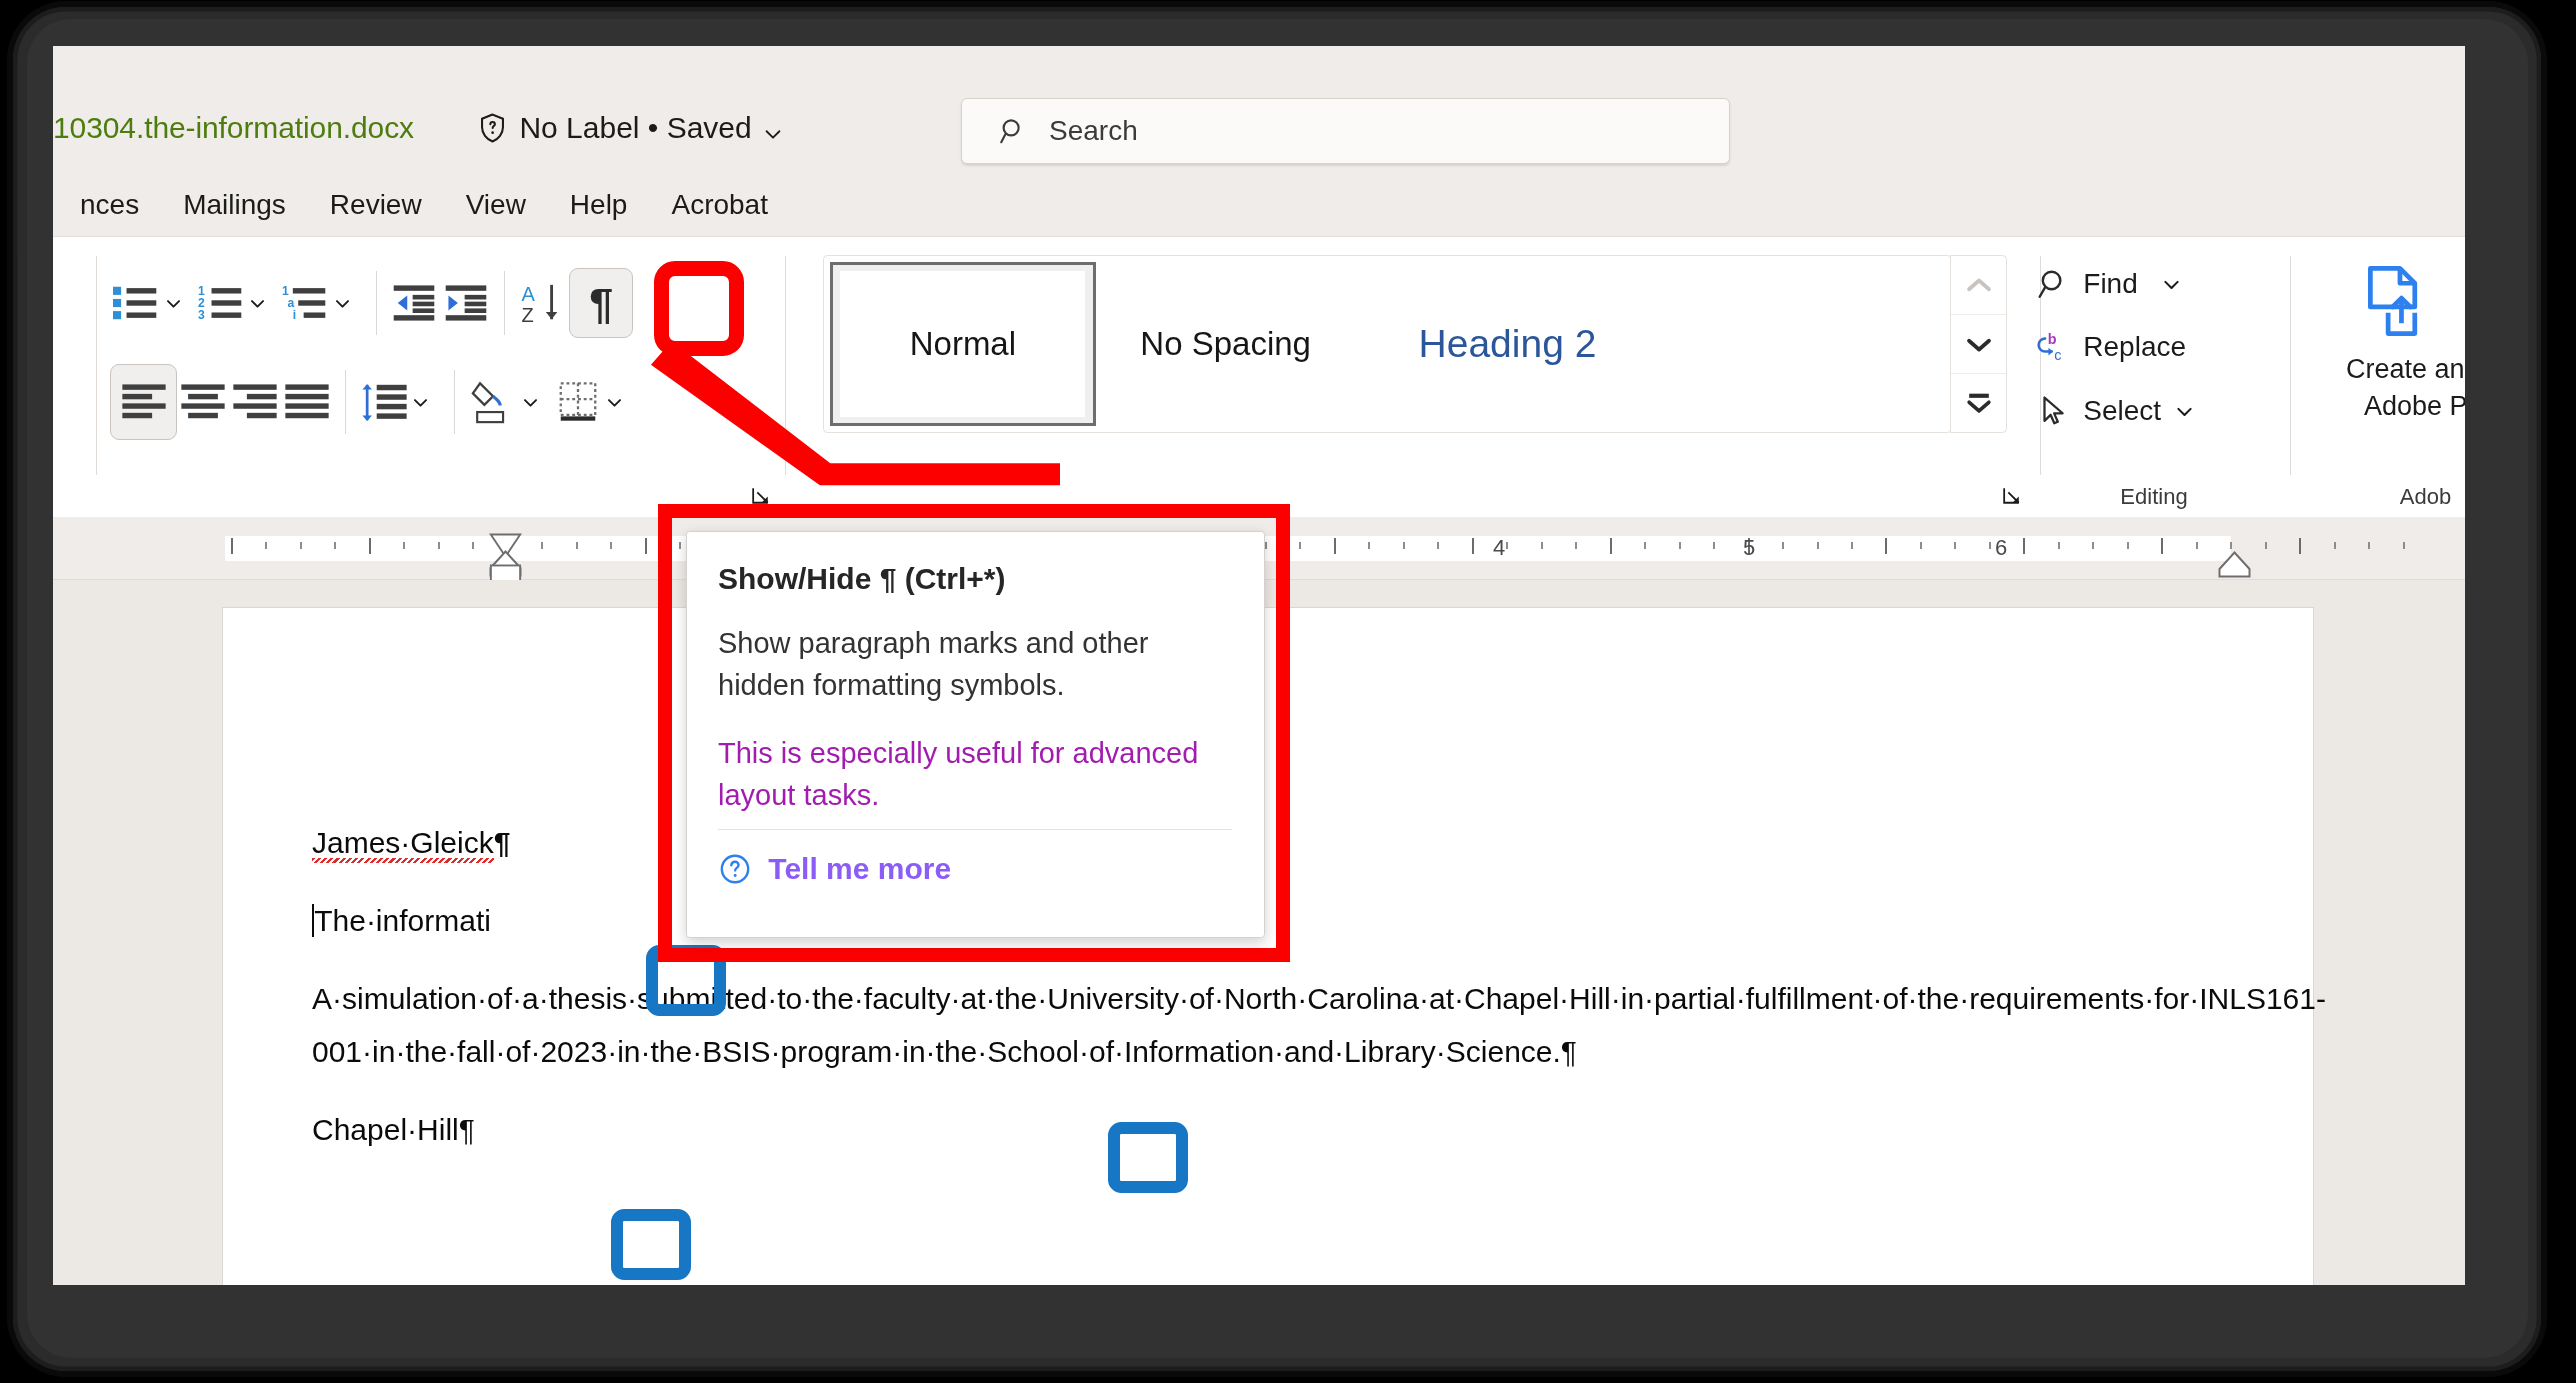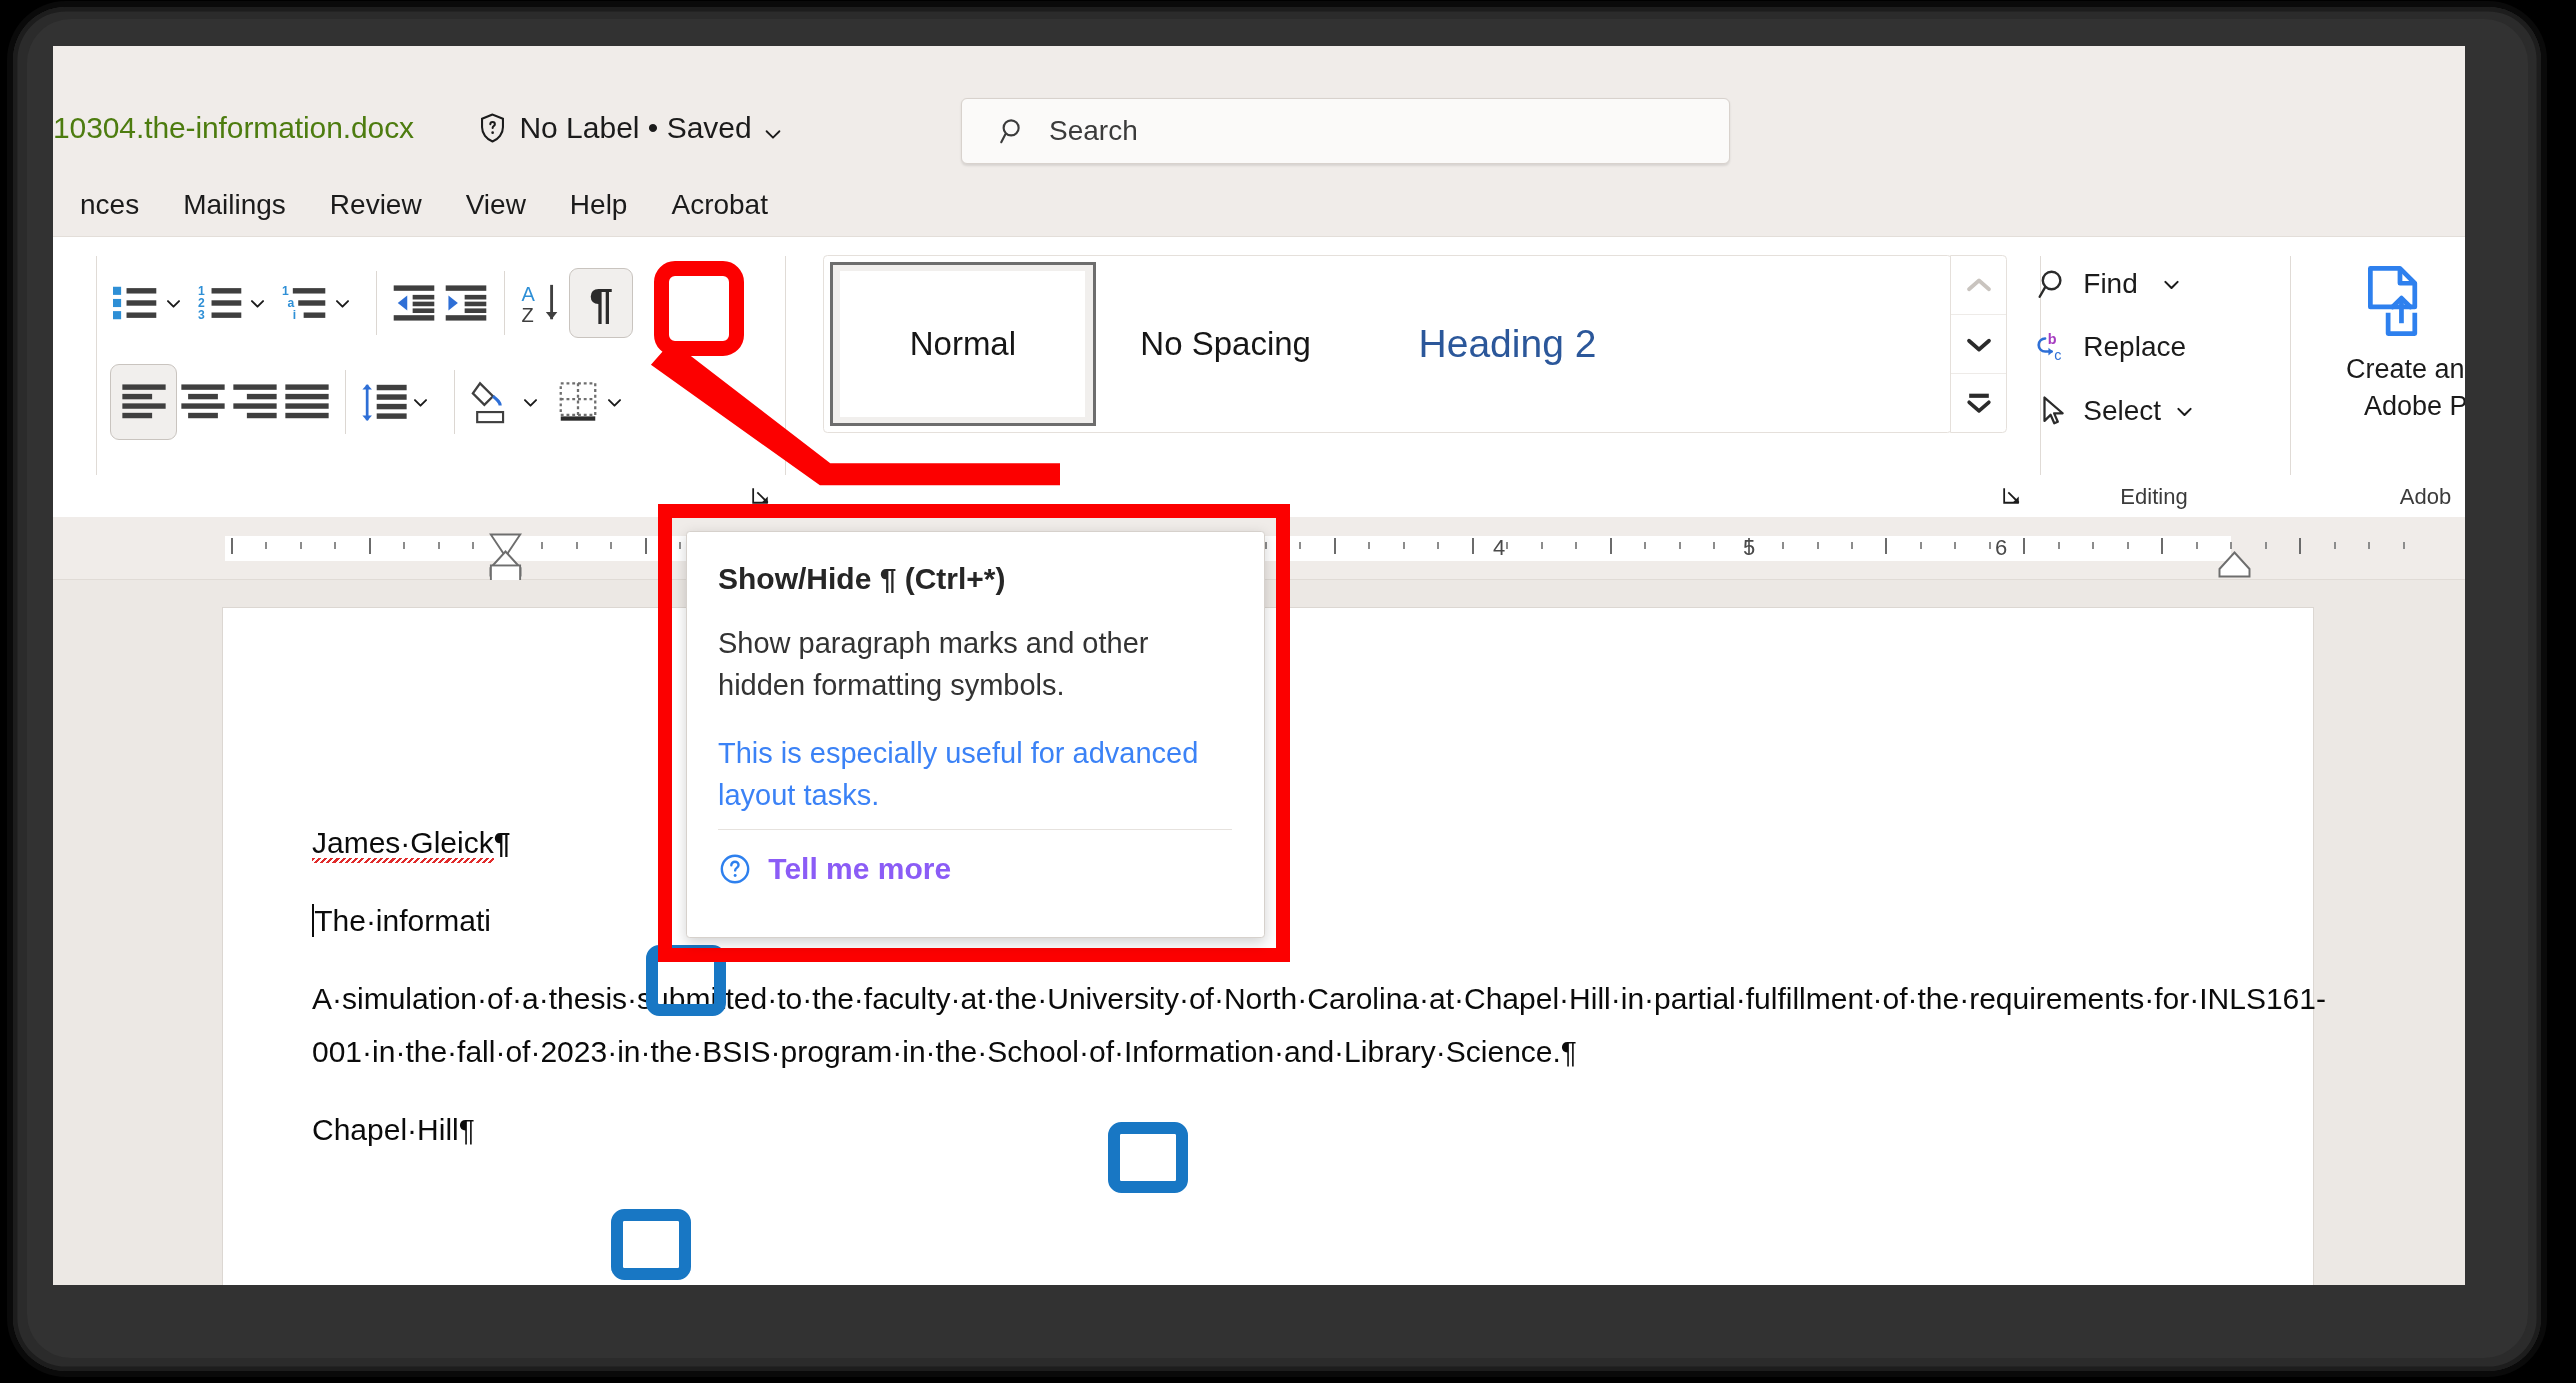--- a/index.html
+++ b/index.html
@@ -132,21 +132,21 @@
              box-sizing:border-box;z-index:30;background:transparent;}
 
   
   #callout-box{position:absolute;left:658px;top:504px;width:632px;height:458px;
                border:14px solid #fc0000;box-sizing:border-box;z-index:50;background:transparent;}
   #tooltip{position:absolute;left:686px;top:531px;width:577px;height:405px;
            background:#fff;border:0.7px solid #d6d1cc;border-radius:3.7px;
            box-shadow:0 4.4px 13.3px rgba(0,0,0,.18);z-index:51;}
   #tt-title{position:absolute;left:31px;top:30px;font-size:30px;font-weight:700;color:#262626;}
   #tt-b1{position:absolute;left:31px;top:90px;width:511px;font-size:29px;line-height:42px;color:#333;}
-  #tt-b2{position:absolute;left:31px;top:200px;width:489px;font-size:29px;line-height:42px;color:#3b82f6;}
+  #tt-b2{position:absolute;left:31px;top:200px;width:489px;font-size:29px;line-height:42px;color:#a21caf;}
   #tt-div{position:absolute;left:31px;top:297px;width:514px;height:0.7px;background:#e6e2de;}
   #tt-link{position:absolute;left:31px;top:320px;display:flex;align-items:center;gap:16.3px;}
   #tt-link .q{width:34px;height:34px;flex:none;}
   #tt-link span{font-size:30px;font-weight:700;color:#8b5cf6;}
 </style>
 </head>
 <body>
 
 <div id="device">
   <div class="bezel"></div>

